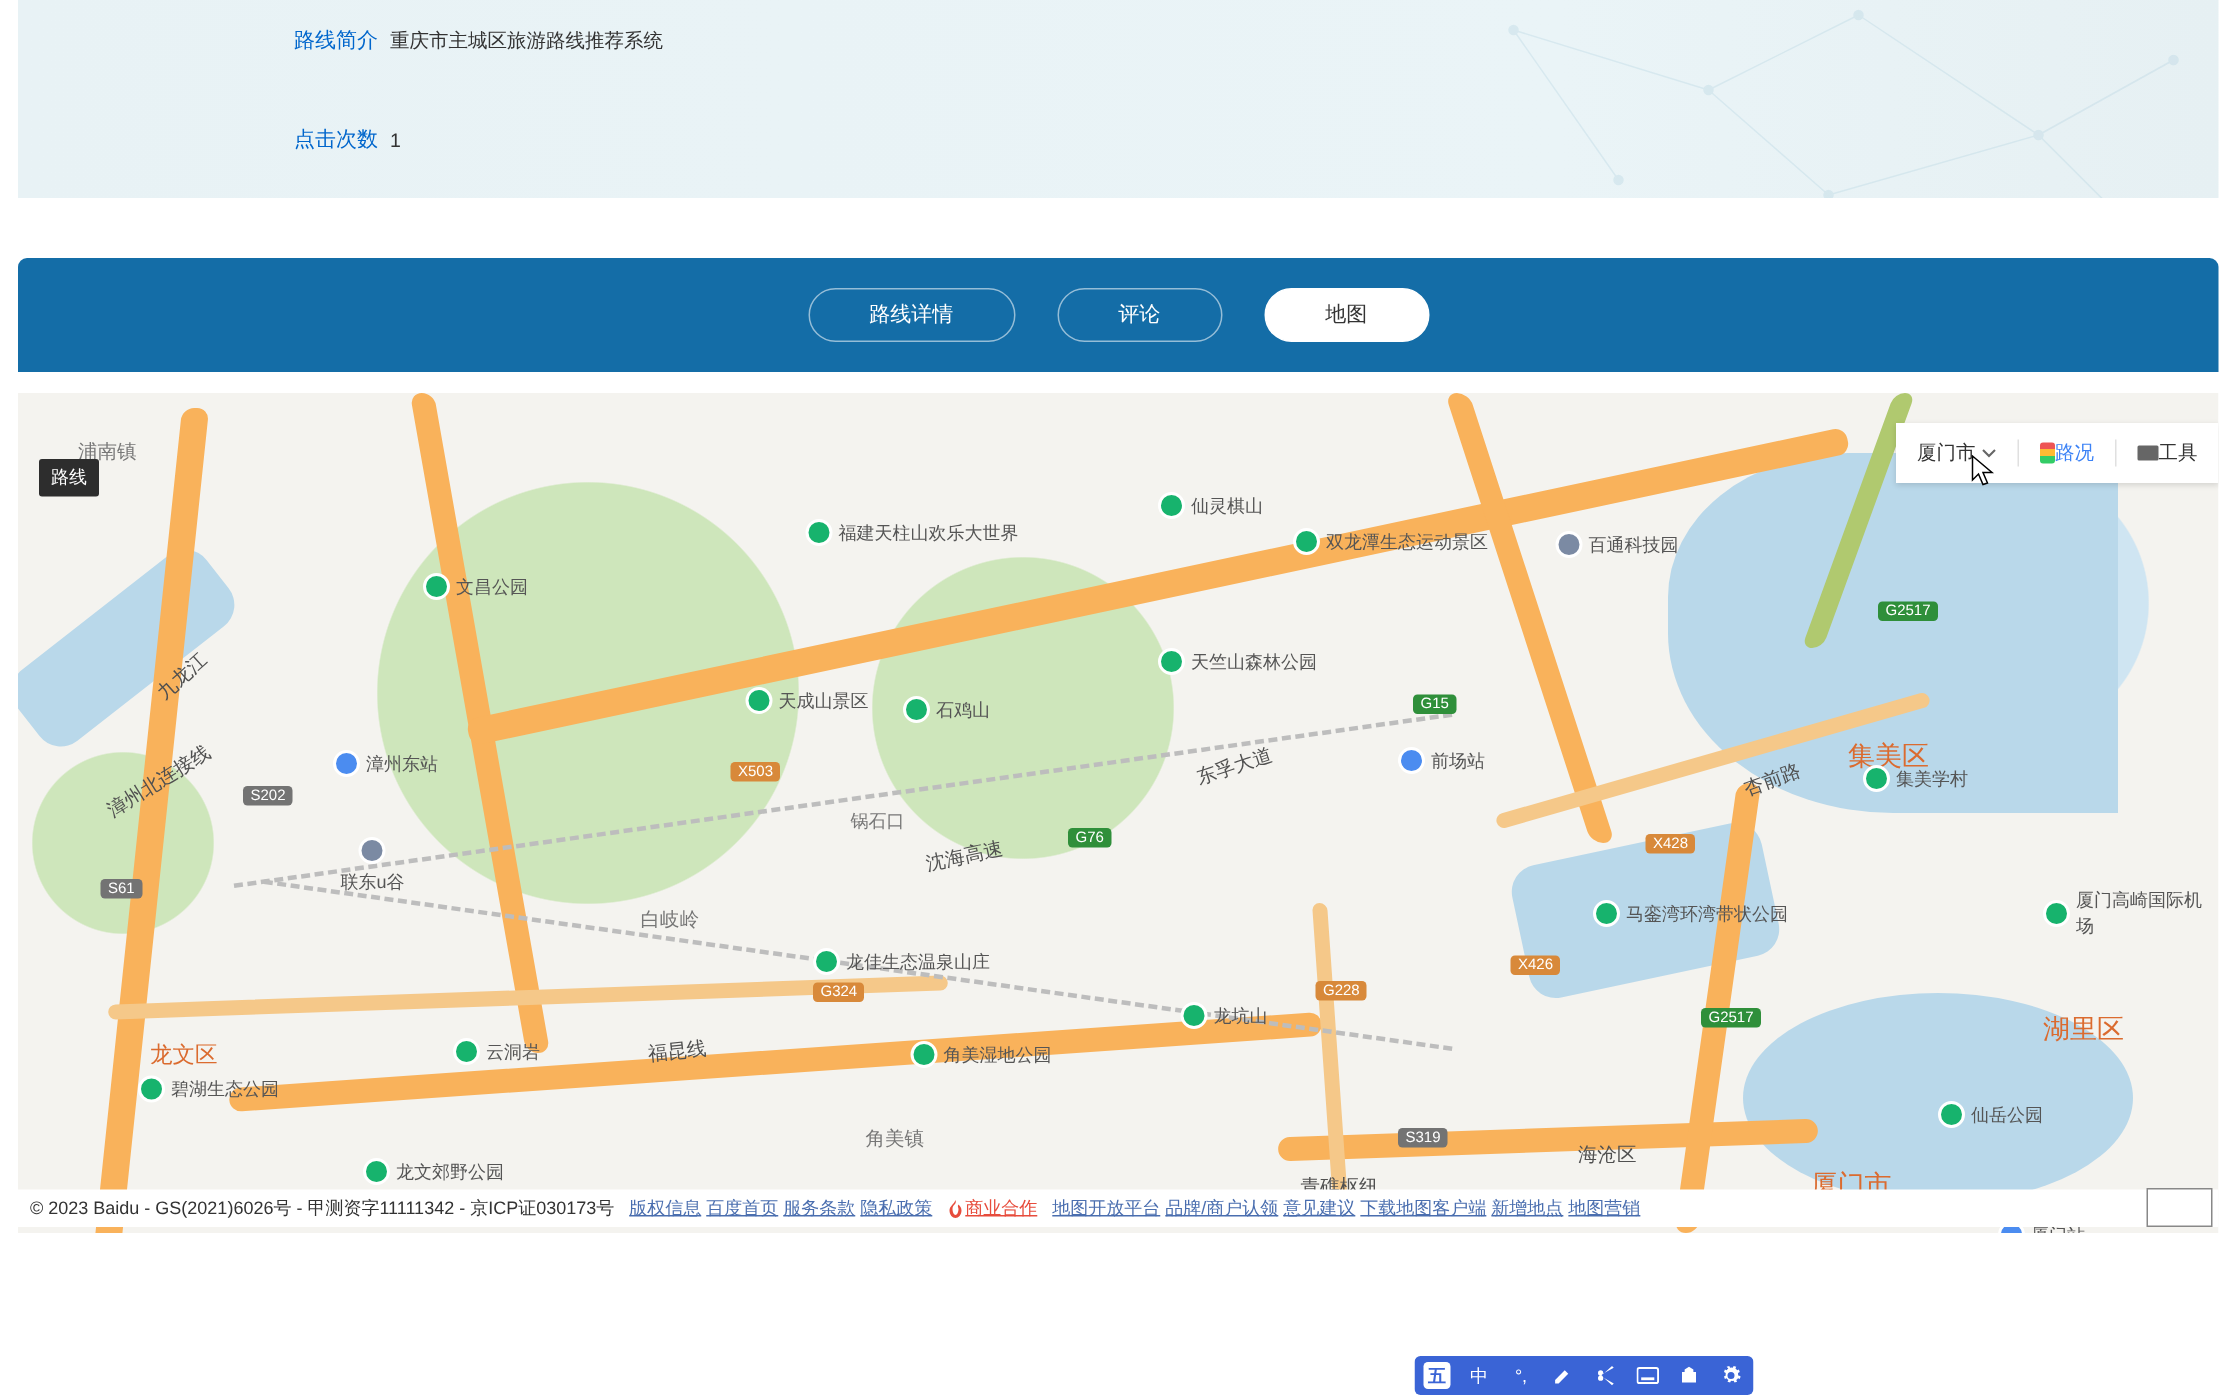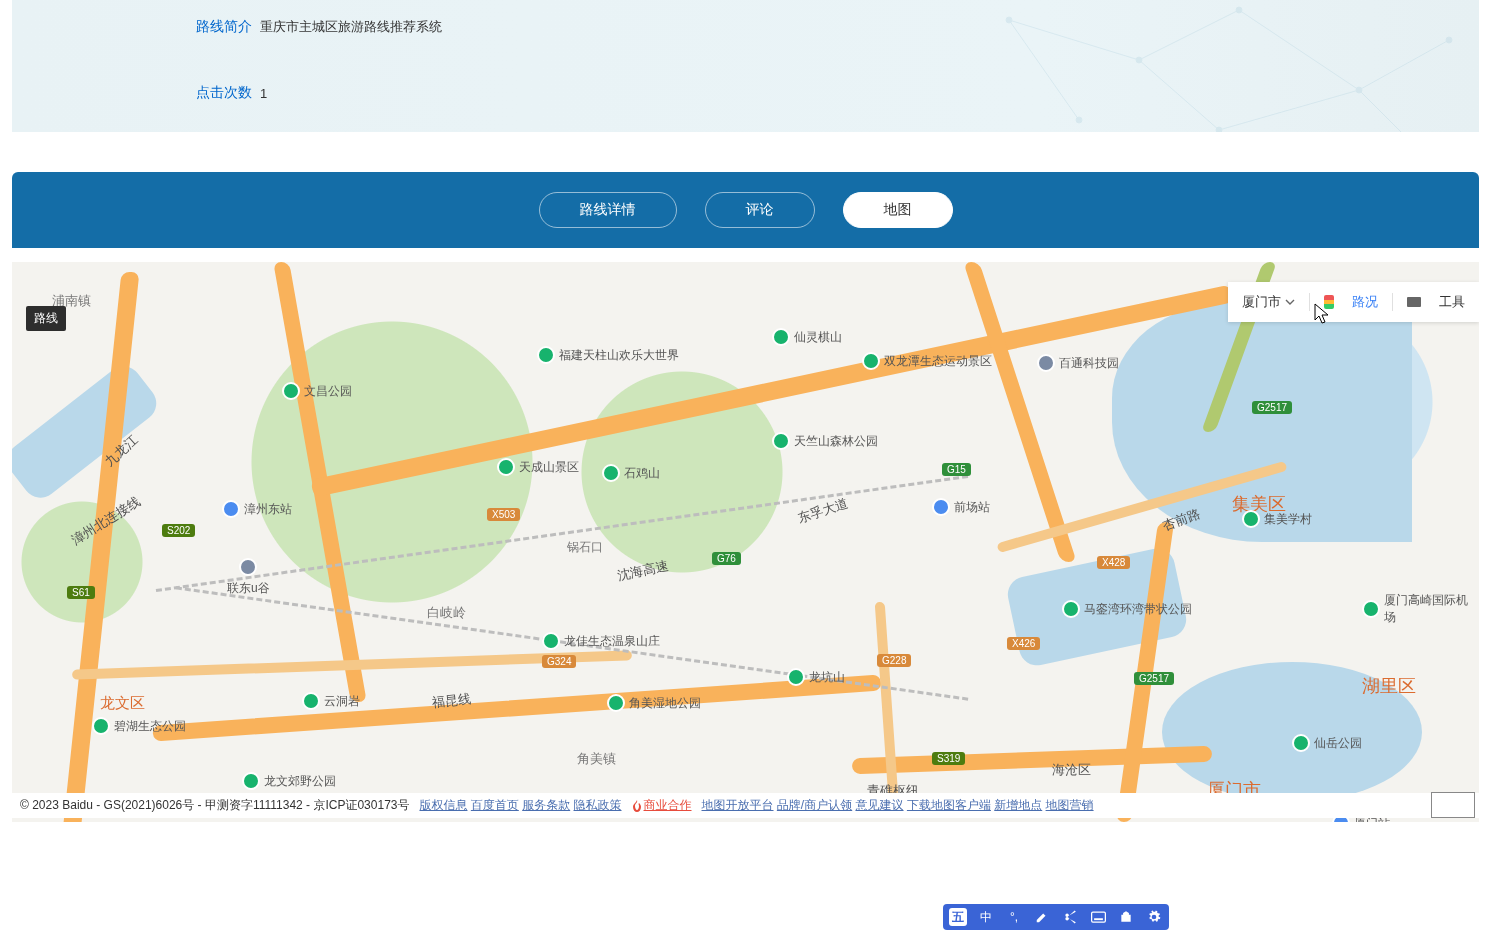--- a/index.html
+++ b/index.html
@@ -63,35 +63,35 @@
 .thin.v { width:10px; }
 .g-road { position:absolute; background:#b0c96f; border-radius:8px; }
 .rail { position:absolute; height:0; border-top:3px dashed #bdbdbd; }
 
 .poi { position:absolute; display:flex; align-items:center; gap:4px; font-size:12px; color:#555; }
 .poi .dot { width:18px; height:18px; border-radius:50%; background:#17b36d; border:2px solid #fff; display:inline-block; flex-shrink:0; }
 .poi.bus .dot { background:#4b8cf0; }
 .poi.node .dot { background:#7b8aa3; }
 .shield { position:absolute; font-size:10px; color:#fff; background:#d8893a; padding:1px 5px; border-radius:3px; }
 .shield.g { background:#2f8f3a; }
-.shield.b { background:#4d7c0f; }
+.shield.b { background:#737373; }
 .city-label { position:absolute; color:#db6b2f; font-size:18px; font-weight:500; }
 .area-label { position:absolute; color:#777; font-size:13px; }
 .road-name { position:absolute; color:#505050; font-size:13px; }
 
 .search-panel { position:absolute; top:18px; left:16px; display:flex; z-index:20; }
 .search-input { width:302px; height:38px; border:1px solid #ddd; border-radius:4px 0 0 4px; padding:0 12px; font-size:14px; outline:none; }
 .dir-btn { width:34px; height:38px; background:#fff; border:1px solid #ddd; border-left:none; display:flex; align-items:center; justify-content:center; cursor:pointer; color:#3b82f6; }
 .search-btn { width:54px; height:38px; background:#3b82f6; border:1px solid #3b82f6; border-radius:0 4px 4px 0; display:flex; align-items:center; justify-content:center; cursor:pointer; }
 .tooltip { position:absolute; top:44px; left:14px; background:#2d2d2d; color:#fff; font-size:12px; padding:4px 8px; border-radius:2px; }
 
 .top-ctrls { position:absolute; top:20px; right:0; display:flex; align-items:center; gap:14px; background:#fff; padding:6px 14px; height:40px; box-shadow:0 1px 4px rgba(0,0,0,.14); z-index:20; }
 .city-sel { color:#333; font-size:13px; display:flex; align-items:center; gap:4px; cursor:pointer; }
 .vbar { width:1px; height:18px; background:#e0e0e0; }
-.ctrl-item { display:flex; align-items:center; gap:18px; color:#333; font-size:13px; cursor:pointer; }
+.ctrl-item { display:flex; align-items:center; gap:0; color:#333; font-size:13px; cursor:pointer; }
 .ctrl-item.on { color:#3b82f6; }
 .traffic-glyph { width:10px; height:14px; background:linear-gradient(#e55,#e55 33%,#fb3 33%,#fb3 66%,#3c6 66%,#3c6); border-radius:2px; }
 .ruler-glyph { width:14px; height:10px; background:#666; border-radius:1px; }
 
 .footer-links { position:absolute; bottom:4px; left:0; right:0; background:#fff; padding:4px 8px; display:flex; align-items:center; gap:10px; font-size:12px; z-index:20; }
 .copy-txt { color:#333; }
 .flink { color:#4a6eaf; text-decoration:underline; cursor:pointer; }
 .promo { color:#e74c3c; text-decoration:underline; display:flex; align-items:center; gap:2px; cursor:pointer; }
 .zoom-box { position:absolute; bottom:4px; right:4px; width:44px; height:26px; border:1px solid #888; background:#fff; z-index:20; }
 

